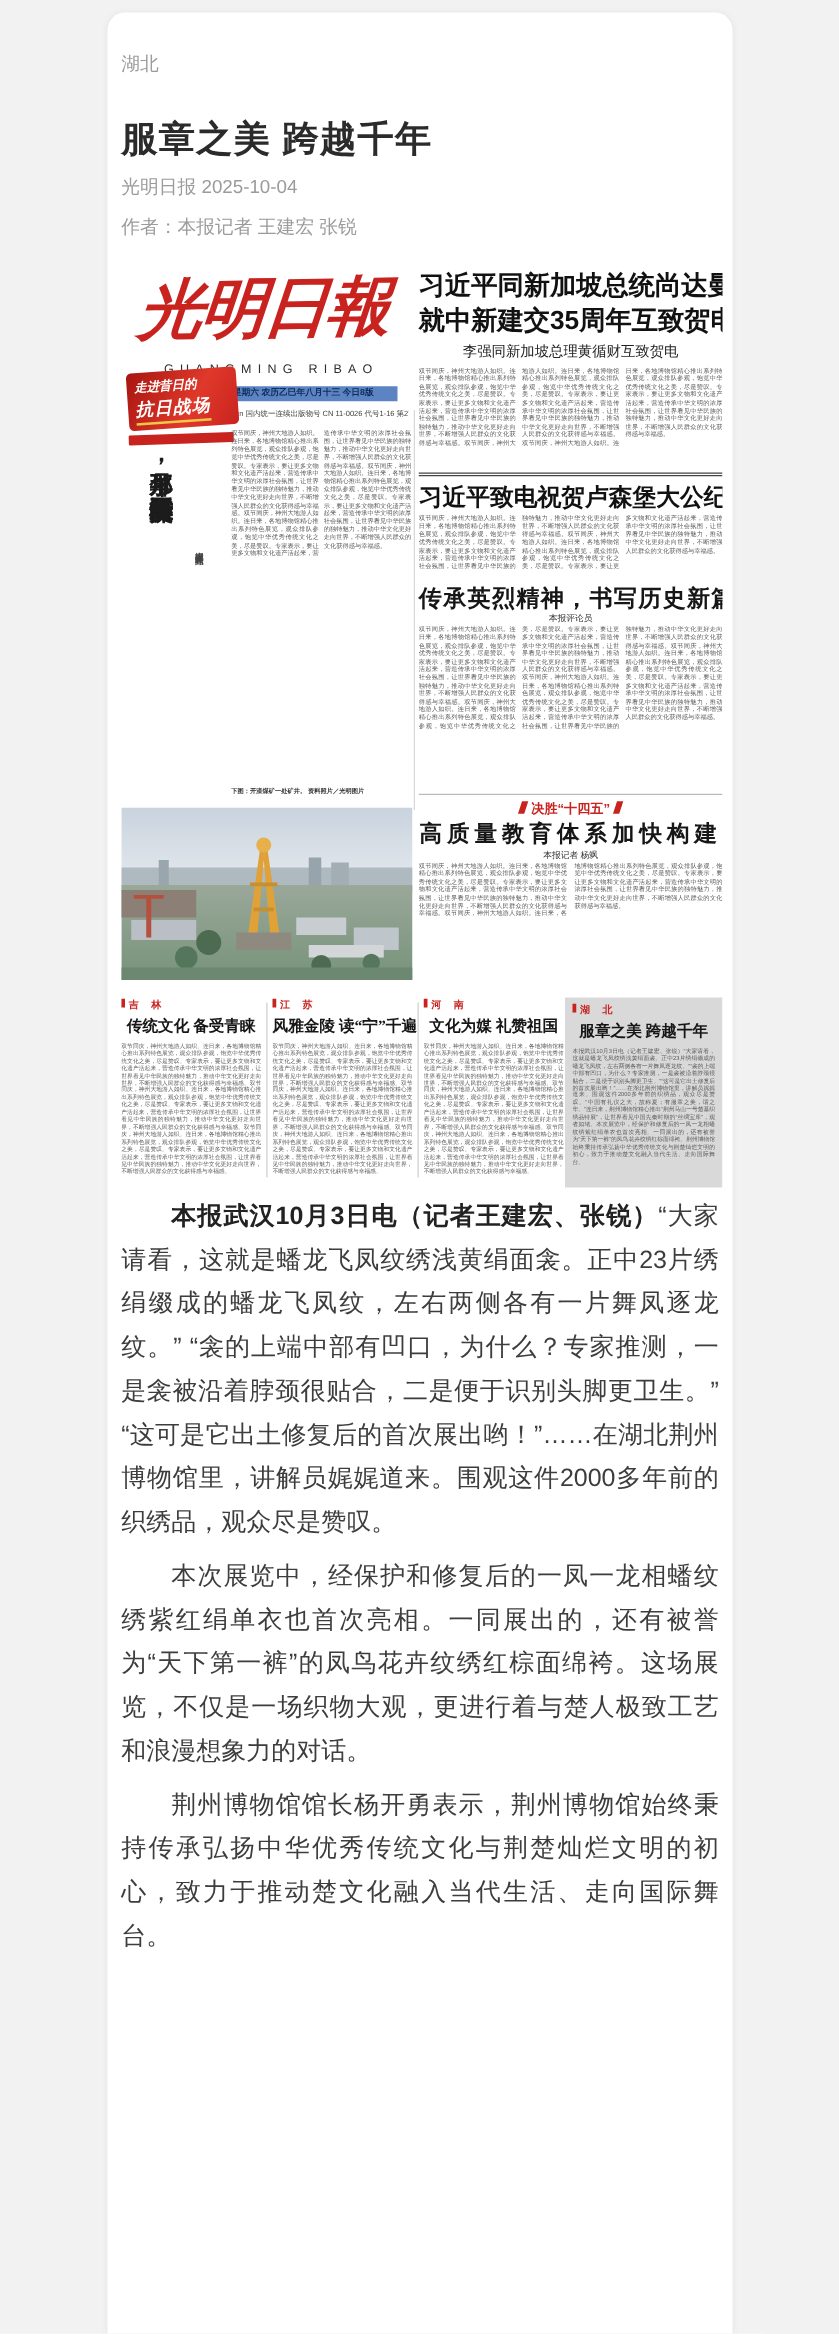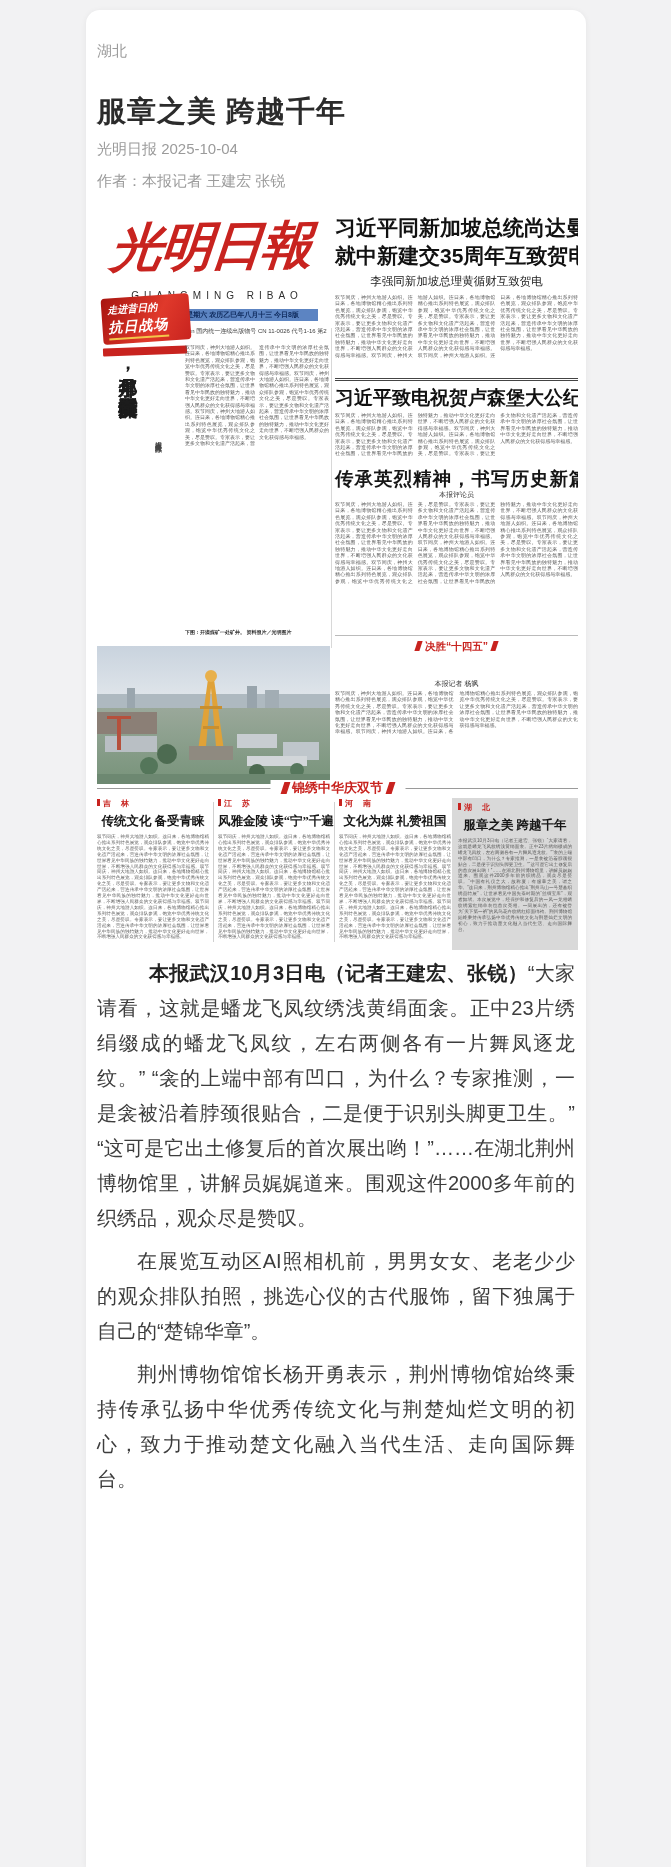--- a/index.html
+++ b/index.html
@@ -88,21 +88,21 @@
   .rlabel::before{content:"";display:inline-block;width:3px;height:7px;background:#c8231f;margin-right:3px;}
   .rhead{margin-top:4px;text-align:center;font-size:12.5px;font-weight:bold;color:#161616;
          font-family:"Liberation Serif",serif;white-space:nowrap;}
   .rbody{margin-top:4px;height:108px;font-size:4.6px;line-height:5.9px;}
   .region.hl{background:#d9d9d9;width:126px;padding:4px 6px;height:178px;}
 
   
   .article{position:absolute;left:11px;top:946px;width:478px;color:#3d3d3d;}
   .sectag{font-size:22px;font-weight:bold;color:#222;text-indent:2em;margin:0 0 14px 0;}
   .article p{font-size:20px;line-height:35px;text-align:justify;text-indent:2em;margin:0 0 8px 0;word-break:break-all;}
-  .article p .lead{font-weight:bold;color:#222;margin-left:12px;}
+  .article p .lead{font-weight:bold;color:#222;}
 </style>
 </head>
 <body>
 
 <div class="card">
 
   <div class="category">湖北</div>
   <div class="title">服章之美 跨越千年</div>
   <div class="meta src">光明日报 2025-10-04</div>
   <div class="meta auth">作者：本报记者 王建宏 张锐</div>
@@ -136,20 +136,21 @@
     <div class="rule2"></div>
     <div class="s2head">习近平致电祝贺卢森堡大公纪尧姆即位</div>
     <div class="s2body tiny">双节同庆，神州大地游人如织。连日来，各地博物馆精心推出系列特色展览，观众排队参观，饱览中华优秀传统文化之美，尽是赞叹。专家表示，要让更多文物和文化遗产活起来，营造传承中华文明的浓厚社会氛围，让世界看见中华民族的独特魅力，推动中华文化更好走向世界，不断增强人民群众的文化获得感与幸福感。双节同庆，神州大地游人如织。连日来，各地博物馆精心推出系列特色展览，观众排队参观，饱览中华优秀传统文化之美，尽是赞叹。专家表示，要让更多文物和文化遗产活起来，营造传承中华文明的浓厚社会氛围，让世界看见中华民族的独特魅力，推动中华文化更好走向世界，不断增强人民群众的文化获得感与幸福感。</div>
 
     <div class="s3head">传承英烈精神，书写历史新篇</div>
     <div class="s3by">本报评论员</div>
     <div class="s3body tiny">双节同庆，神州大地游人如织。连日来，各地博物馆精心推出系列特色展览，观众排队参观，饱览中华优秀传统文化之美，尽是赞叹。专家表示，要让更多文物和文化遗产活起来，营造传承中华文明的浓厚社会氛围，让世界看见中华民族的独特魅力，推动中华文化更好走向世界，不断增强人民群众的文化获得感与幸福感。双节同庆，神州大地游人如织。连日来，各地博物馆精心推出系列特色展览，观众排队参观，饱览中华优秀传统文化之美，尽是赞叹。专家表示，要让更多文物和文化遗产活起来，营造传承中华文明的浓厚社会氛围，让世界看见中华民族的独特魅力，推动中华文化更好走向世界，不断增强人民群众的文化获得感与幸福感。双节同庆，神州大地游人如织。连日来，各地博物馆精心推出系列特色展览，观众排队参观，饱览中华优秀传统文化之美，尽是赞叹。专家表示，要让更多文物和文化遗产活起来，营造传承中华文明的浓厚社会氛围，让世界看见中华民族的独特魅力，推动中华文化更好走向世界，不断增强人民群众的文化获得感与幸福感。双节同庆，神州大地游人如织。连日来，各地博物馆精心推出系列特色展览，观众排队参观，饱览中华优秀传统文化之美，尽是赞叹。专家表示，要让更多文物和文化遗产活起来，营造传承中华文明的浓厚社会氛围，让世界看见中华民族的独特魅力，推动中华文化更好走向世界，不断增强人民群众的文化获得感与幸福感。</div>
 
     <div class="s4top"></div>
     <div class="badge"><span class="flag"></span><span>决胜“十四五”</span><span class="flag"></span></div>
+    <div class="s4head">高质量教育体系加快构建</div>
     <div class="s4by">本报记者 杨飒</div>
     <div class="s4body tiny">双节同庆，神州大地游人如织。连日来，各地博物馆精心推出系列特色展览，观众排队参观，饱览中华优秀传统文化之美，尽是赞叹。专家表示，要让更多文物和文化遗产活起来，营造传承中华文明的浓厚社会氛围，让世界看见中华民族的独特魅力，推动中华文化更好走向世界，不断增强人民群众的文化获得感与幸福感。双节同庆，神州大地游人如织。连日来，各地博物馆精心推出系列特色展览，观众排队参观，饱览中华优秀传统文化之美，尽是赞叹。专家表示，要让更多文物和文化遗产活起来，营造传承中华文明的浓厚社会氛围，让世界看见中华民族的独特魅力，推动中华文化更好走向世界，不断增强人民群众的文化获得感与幸福感。</div>
 
     <svg class="photo" viewBox="0 0 233 138" preserveAspectRatio="none">
       <defs>
         <linearGradient id="sky" x1="0" y1="0" x2="0" y2="1">
           <stop offset="0" stop-color="#c9d3de"></stop>
             <stop offset="1" stop-color="#e3e8ec"></stop>
         </linearGradient>
         <linearGradient id="ground" x1="0" y1="0" x2="0" y2="1">
@@ -175,24 +176,20 @@
       <rect x="0" y="128" width="233" height="10" fill="#6d8871"></rect>
       <rect x="20" y="70" width="4" height="34" fill="#b5503c"></rect>
       <rect x="10" y="70" width="24" height="3" fill="#b5503c"></rect>
       <polygon points="100,112 112,26 116,26 128,112 120,112 114,42 108,112" fill="#e0a238"></polygon>
       <rect x="103" y="60" width="22" height="3" fill="#c88f2f"></rect>
       <rect x="106" y="80" width="16" height="3" fill="#c88f2f"></rect>
       <circle cx="114" cy="30" r="6" fill="#e8b04b"></circle>
       <rect x="92" y="100" width="44" height="14" fill="#8f8a80"></rect>
     </svg>
 
-    <div class="band">
-      <div class="line"></div>
-      <div class="label"><span class="flag"></span><span>锦绣中华庆双节</span><span class="flag"></span></div>
-    </div>
 
     <div class="regions">
       <div class="region" style="left:0">
         <div class="rlabel">吉 林</div>
         <div class="rhead">传统文化 备受青睐</div>
         <div class="rbody tiny">双节同庆，神州大地游人如织。连日来，各地博物馆精心推出系列特色展览，观众排队参观，饱览中华优秀传统文化之美，尽是赞叹。专家表示，要让更多文物和文化遗产活起来，营造传承中华文明的浓厚社会氛围，让世界看见中华民族的独特魅力，推动中华文化更好走向世界，不断增强人民群众的文化获得感与幸福感。双节同庆，神州大地游人如织。连日来，各地博物馆精心推出系列特色展览，观众排队参观，饱览中华优秀传统文化之美，尽是赞叹。专家表示，要让更多文物和文化遗产活起来，营造传承中华文明的浓厚社会氛围，让世界看见中华民族的独特魅力，推动中华文化更好走向世界，不断增强人民群众的文化获得感与幸福感。双节同庆，神州大地游人如织。连日来，各地博物馆精心推出系列特色展览，观众排队参观，饱览中华优秀传统文化之美，尽是赞叹。专家表示，要让更多文物和文化遗产活起来，营造传承中华文明的浓厚社会氛围，让世界看见中华民族的独特魅力，推动中华文化更好走向世界，不断增强人民群众的文化获得感与幸福感。</div>
         <div class="rdiv"></div>
       </div>
       <div class="region" style="left:121px">
         <div class="rlabel">江 苏</div>
@@ -209,17 +206,17 @@
       <div class="region hl" style="left:355px">
         <div class="rlabel">湖 北</div>
         <div class="rhead">服章之美 跨越千年</div>
         <div class="rbody tiny">本报武汉10月3日电（记者王建宏、张锐）“大家请看，这就是蟠龙飞凤纹绣浅黄绢面衾。正中23片绣绢缀成的蟠龙飞凤纹，左右两侧各有一片舞凤逐龙纹。”“衾的上端中部有凹口，为什么？专家推测，一是衾被沿着脖颈很贴合，二是便于识别头脚更卫生。”“这可是它出土修复后的首次展出哟！”……在湖北荆州博物馆里，讲解员娓娓道来。围观这件2000多年前的织绣品，观众尽是赞叹。“中国有礼仪之大，故称夏；有服章之美，谓之华。”连日来，荆州博物馆精心推出“荆州马山一号楚墓织绣品特展”，让世界看见中国先秦时期的“丝绸宝库”，观者如堵。本次展览中，经保护和修复后的一凤一龙相蟠纹绣紫红绢单衣也首次亮相。一同展出的，还有被誉为“天下第一裤”的凤鸟花卉纹绣红棕面绵袴。荆州博物馆始终秉持传承弘扬中华优秀传统文化与荆楚灿烂文明的初心，致力于推动楚文化融入当代生活、走向国际舞台。</div>
       </div>
     </div>
   </div>
 
   <div class="article">
     <p><span class="lead">本报武汉10月3日电（记者王建宏、张锐）</span><span>“大家请看，这就是蟠龙飞凤纹绣浅黄绢面衾。正中23片绣绢缀成的蟠龙飞凤纹，左右两侧各有一片舞凤逐龙纹。” “衾的上端中部有凹口，为什么？专家推测，一是衾被沿着脖颈很贴合，二是便于识别头脚更卫生。” “这可是它出土修复后的首次展出哟！”……在湖北荆州博物馆里，讲解员娓娓道来。围观这件2000多年前的织绣品，观众尽是赞叹。</span></p>
-    <p>在展览互动区AI照相机前，男男女女、老老少少的观众排队拍照，挑选心仪的古代服饰，留下独属于自己的“楚锦华章”。</p>
+    <p>本次展览中，经保护和修复后的一凤一龙相蟠纹绣紫红绢单衣也首次亮相。一同展出的，还有被誉为“天下第一裤”的凤鸟花卉纹绣红棕面绵袴。这场展览，不仅是一场织物大观，更进行着与楚人极致工艺和浪漫想象力的对话。</p>
     <p>荆州博物馆馆长杨开勇表示，荆州博物馆始终秉持传承弘扬中华优秀传统文化与荆楚灿烂文明的初心，致力于推动楚文化融入当代生活、走向国际舞台。</p>
   </div>
 
 </div>
 
 </body></html>

